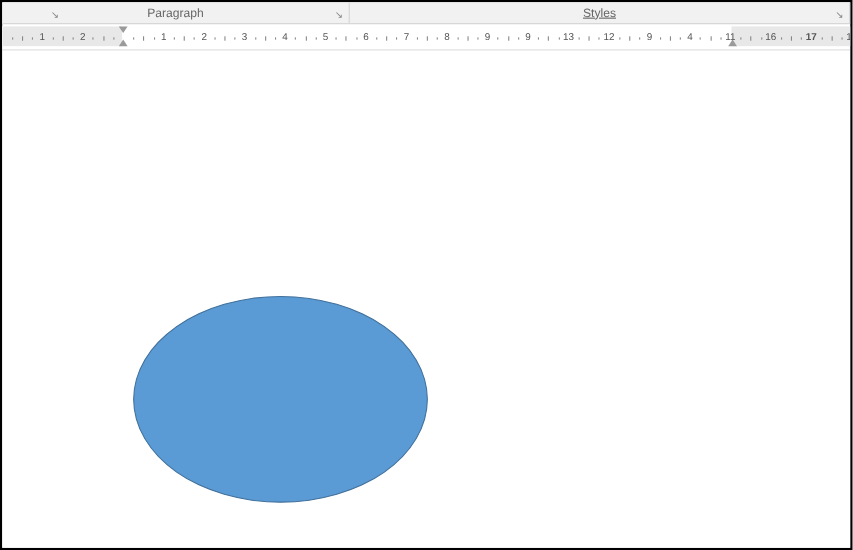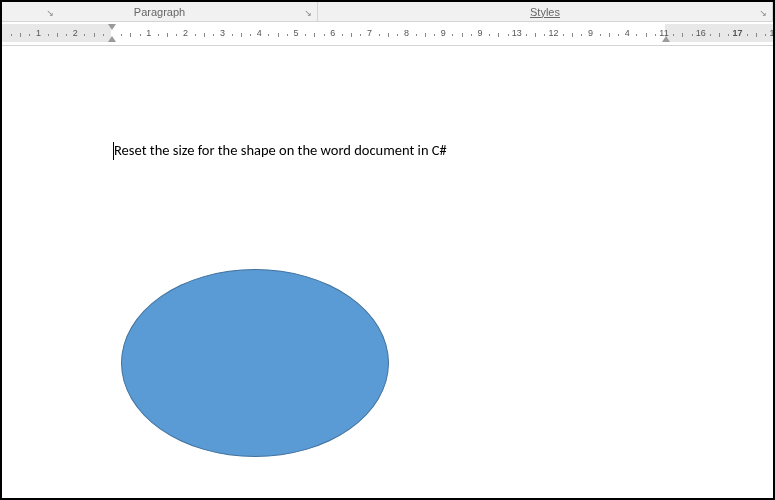--- a/index.html
+++ b/index.html
@@ -295,18 +295,14 @@
         <div class="ruler-tick" style="left: 754px;"></div>
         <div class="ruler-tick ruler-tick-small" style="left: 763.2px;"></div>
       </div>
     <div class="indent-marker-top"></div>
     <div class="indent-marker-bottom"></div>
     <div class="indent-marker-right"></div>
   </div>
 </div>
 
 <div class="document-area">
-  <div class="document-text">
-    <span class="text-cursor"></span>
-    <span>Reset the size for the shape on the word document in C#</span>
-  </div>
   <div class="shape-ellipse"></div>
 </div>
 
 </body></html>

